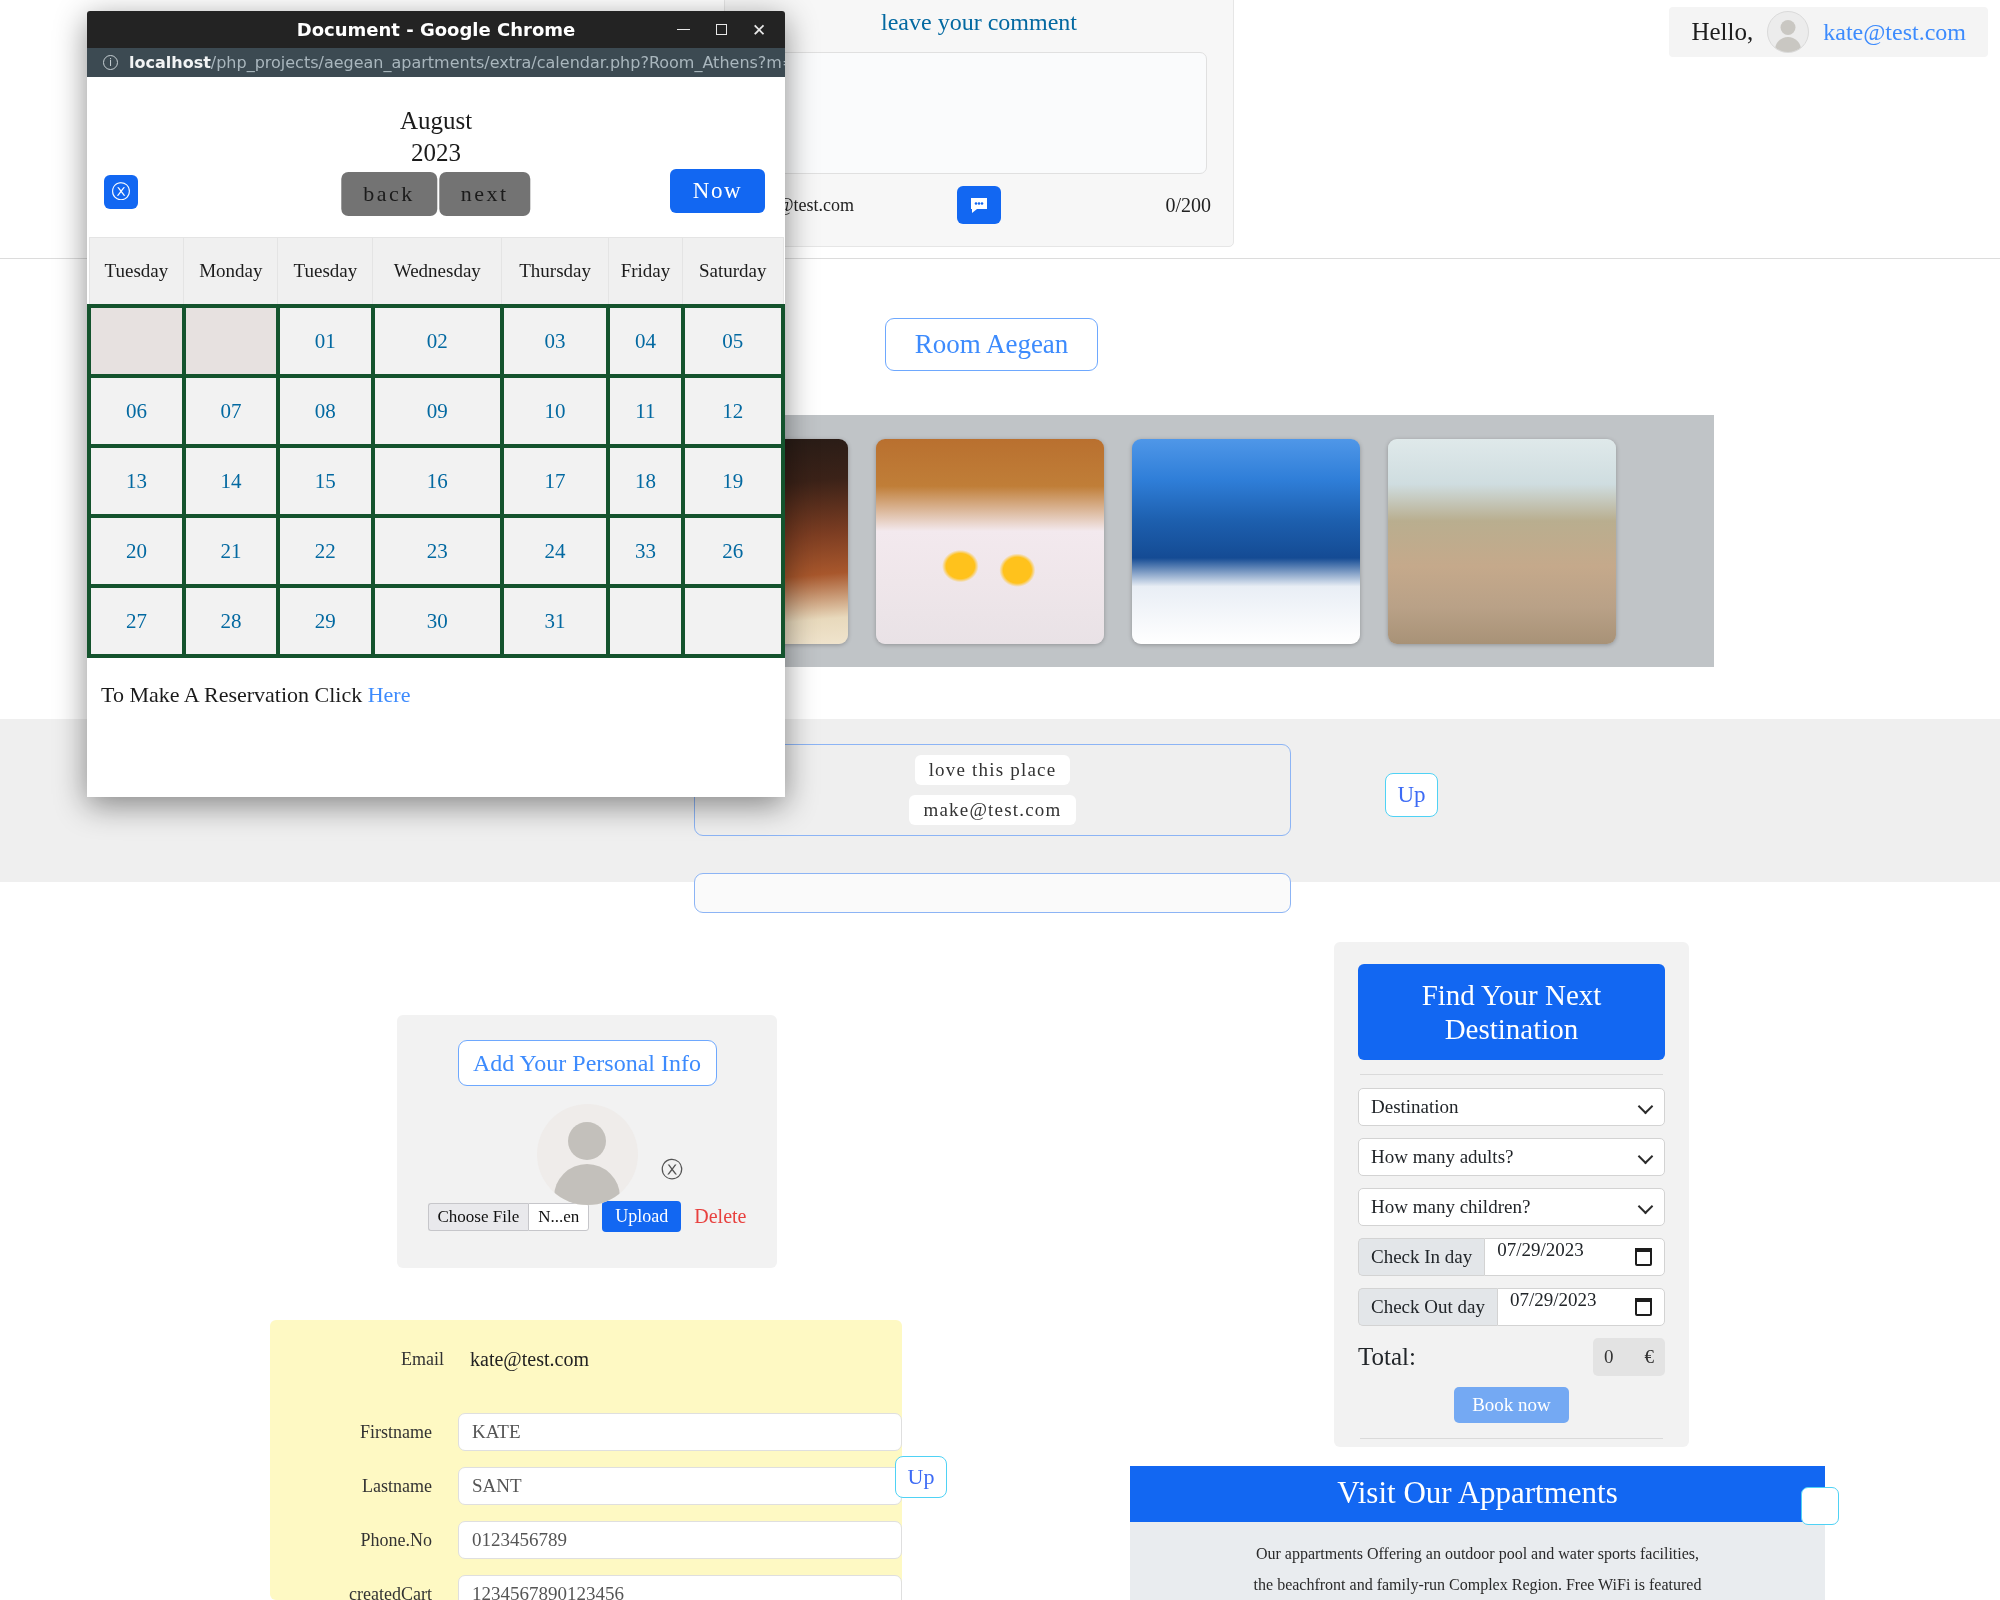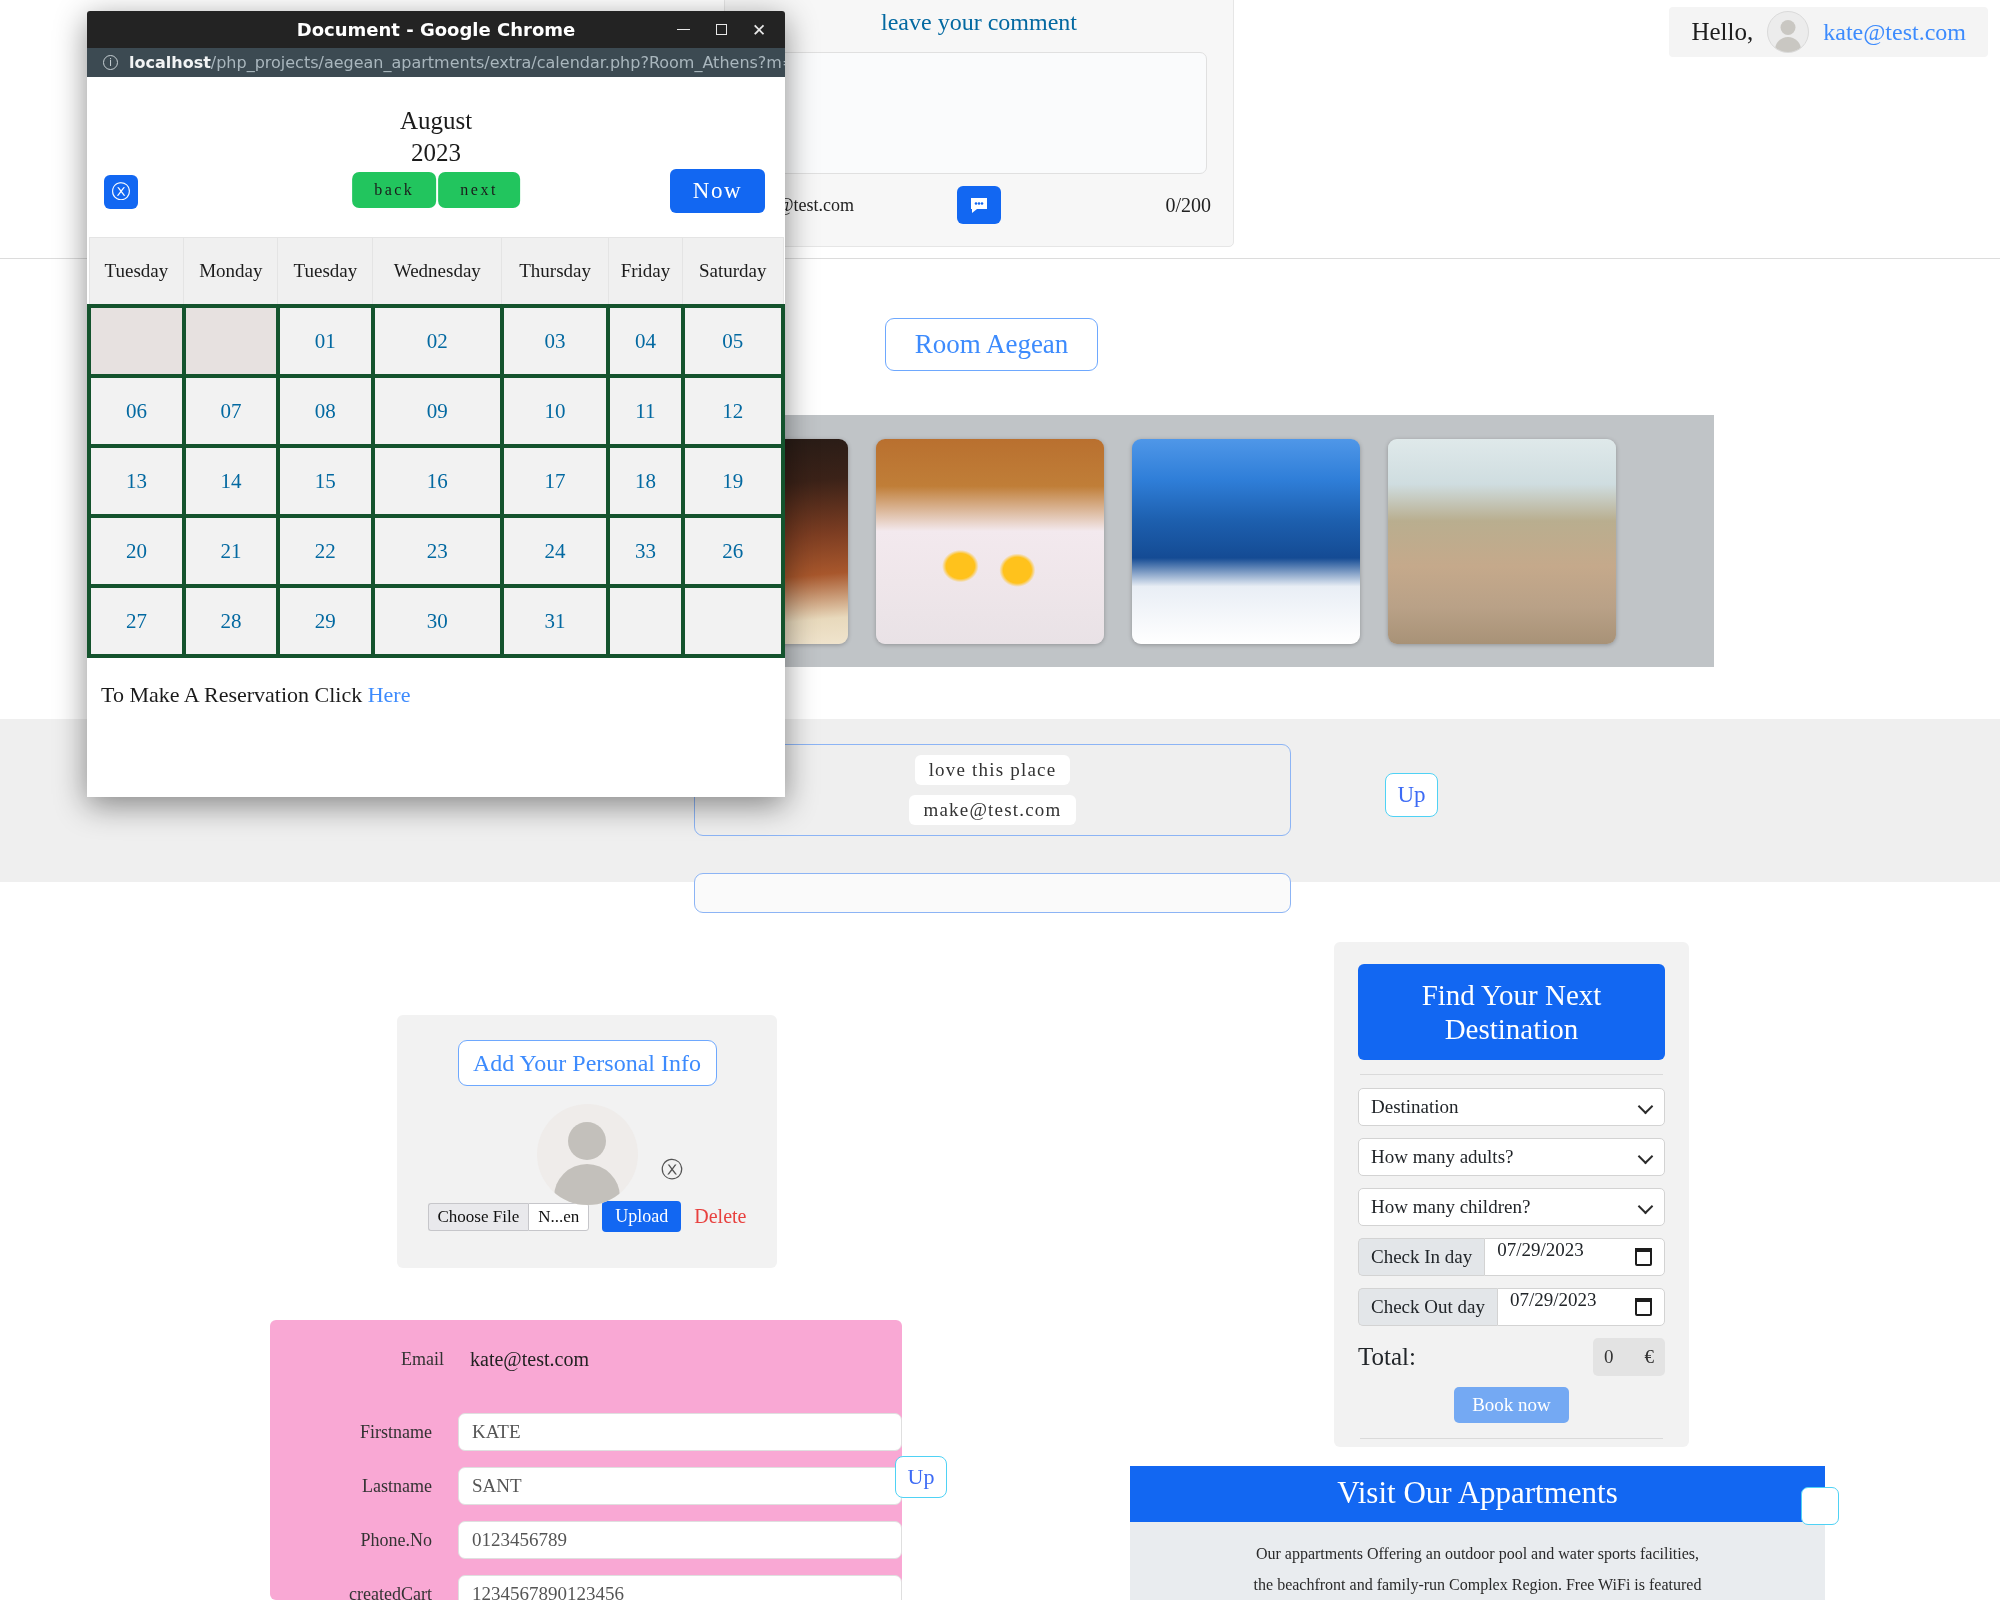--- a/index.html
+++ b/index.html
@@ -157,21 +157,21 @@
   }
   .upload-btn {
     background:#1267f2; color:#fff; border:none; border-radius:4px;
     padding:5px 13px; font-size:18px; font-family:"Liberation Serif",serif; cursor:pointer;
   }
   .delete-link { color:#e8413f; font-size:20px; cursor:pointer; }
 
   
   .account-panel {
     position:absolute; left:270px; top:1320px; width:632px; height:280px;
-    background:#f9a8d4; border-radius:6px;
+    background:#fef9c3; border-radius:6px;
   }
   .acct-row { display:flex; align-items:center; margin-bottom:16px; }
   .acct-label {
     width:200px; text-align:right; padding-right:26px;
     font-size:18px; color:#333;
   }
   .acct-static { font-size:20px; color:#222; }
   .acct-input {
     width:475px; height:38px; background:#fff;
     border:1px solid #dfdfdf; border-radius:7px;
@@ -288,22 +288,22 @@
   .cal-close {
     position:absolute; left:17px; top:0; width:34px; height:34px;
     background:#1267f2; border-radius:6px; color:#fff;
     display:flex; align-items:center; justify-content:center; font-size:19px; cursor:pointer;
   }
   .cal-navgroup {
     position:absolute; left:50%; transform:translateX(-50%); top:-3px;
     display:flex; gap:2px;
   }
   .cal-nav {
-    background:#22c55e; border:none; border-radius:7px;
-    padding:9px 22px; font-size:16px; letter-spacing:2.5px; color:#1b1b1b;
+    background:#737373; border:none; border-radius:7px;
+    padding:9px 22px; font-size:22px; letter-spacing:2.5px; color:#1b1b1b;
     font-family:"Liberation Serif", serif; cursor:pointer;
   }
   .cal-now {
     position:absolute; right:20px; top:-6px; background:#1267f2; color:#fff;
     border:none; border-radius:6px; padding:9px 23px;
     font-size:23px; letter-spacing:1.5px;
     font-family:"Liberation Serif", serif; cursor:pointer;
   }
   table.cal { width:100%; border-collapse:collapse; margin-top:10px; }
   table.cal th {

